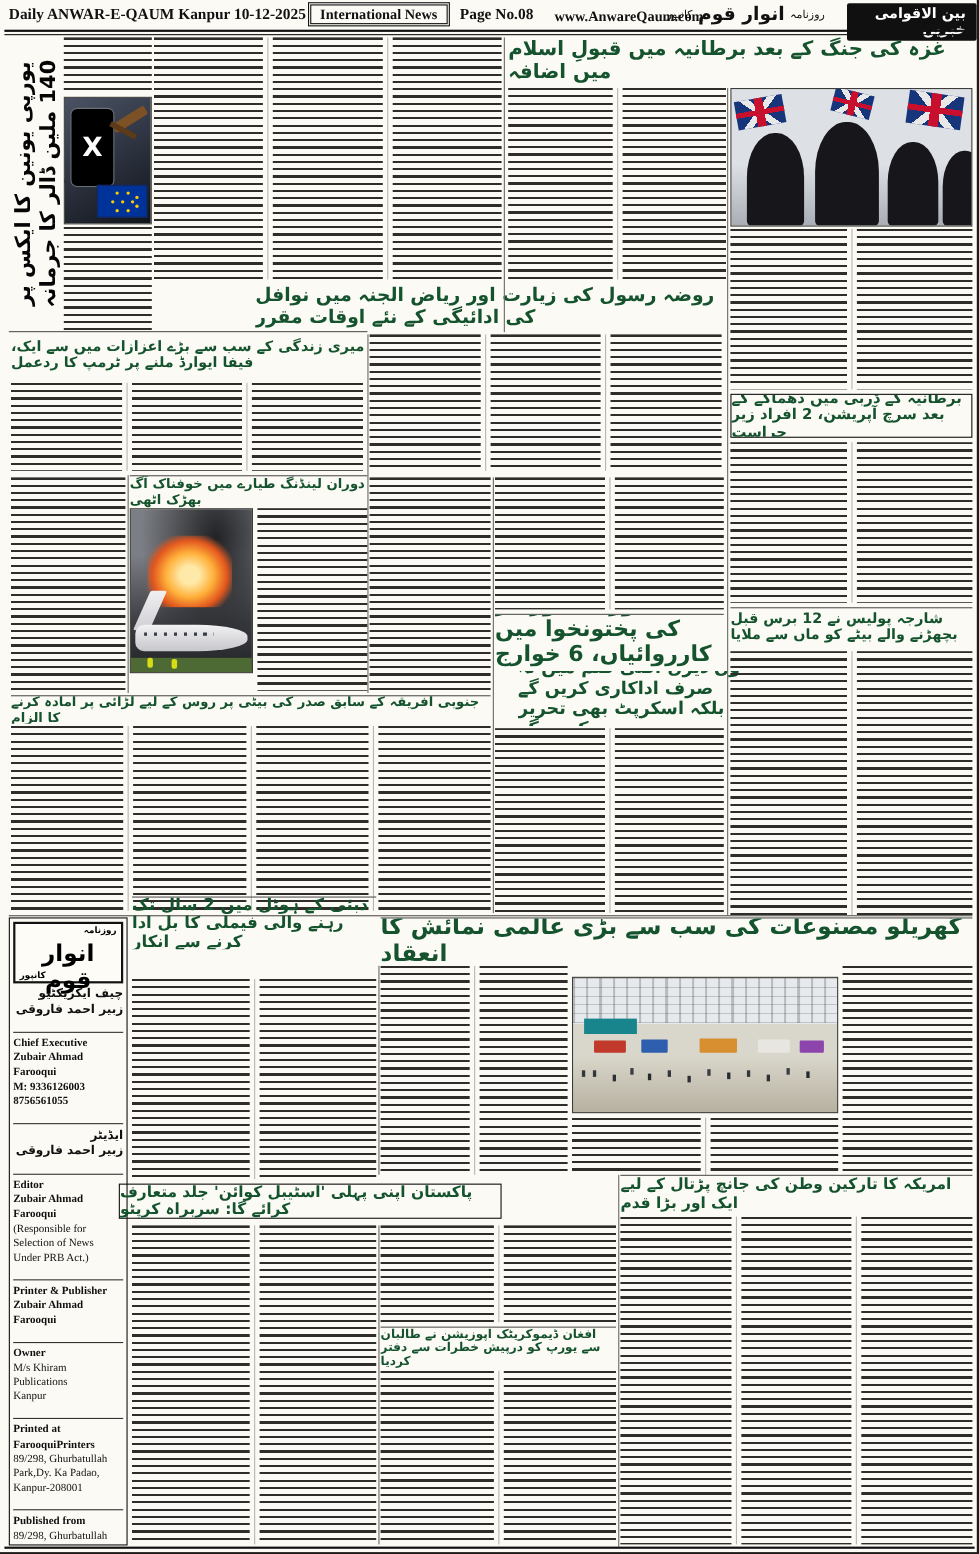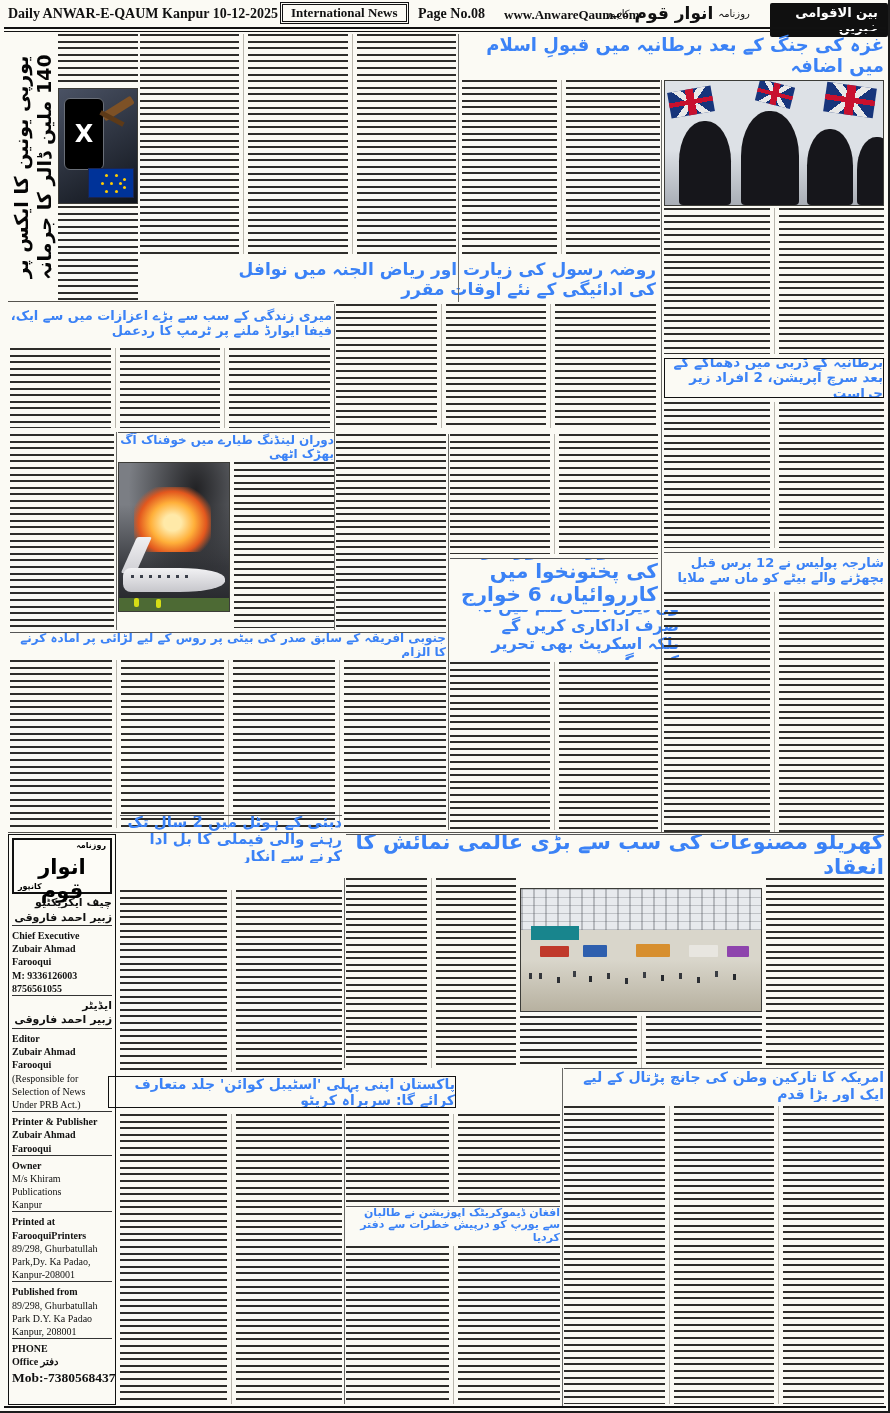--- a/index.html
+++ b/index.html
@@ -7,22 +7,22 @@
   #page{position:relative;width:890px;height:1413px;margin:0 auto;background:#fbfaf4;overflow:hidden;
         border-right:2px solid #1c1c1c;border-bottom:2px solid #1c1c1c}
   .p{position:absolute}
   
   .hdr-en{font-family:"Liberation Serif",serif;font-weight:bold;color:#111}
   #intl-box{border:3px double #111;padding:0 8px;font-weight:bold}
   #urdu-masthead{display:flex;direction:rtl;align-items:center;gap:5px;font-family:"DejaVu Sans",sans-serif;color:#111}
   #urdu-section{background:#101010;color:#fff;padding:2px 10px;font:700 13px "DejaVu Sans",sans-serif;direction:rtl;border-radius:2px}
   .dbl{position:absolute;height:5px;border-top:2px solid #111;border-bottom:1px solid #111}
   
-  .hl{position:absolute;display:flex;align-items:center;justify-content:center;direction:rtl;text-align:right;
-      font-family:"DejaVu Sans",sans-serif;font-weight:700;color:#3b82f6;line-height:1.15;overflow:hidden}
+  .hl{position:absolute;display:flex;align-items:center;justify-content:center;direction:rtl;text-align:left;
+      font-family:"DejaVu Sans",sans-serif;font-weight:700;color:#14532d;line-height:1.15;overflow:hidden}
   .boxed{border:1.5px solid #111}
   .topline{border-top:1px solid #555}
   .vtxt{position:absolute;left:0;top:0;width:266px;height:48px;transform-origin:0 0;
         transform:rotate(-90deg) translateX(-266px);direction:rtl;text-align:center;
         font:700 19px "DejaVu Sans",sans-serif;line-height:23px;color:#050505}
   
   .txt{position:absolute;display:flex;direction:rtl;gap:9px}
   .txt i{flex:1;display:block;position:relative;
          background-image:repeating-linear-gradient(to bottom,#2e2d2a 0 2px,rgba(0,0,0,0) 2px 6.6px)}
   .txt i+i::after{content:"";position:absolute;right:-5px;top:0;bottom:0;width:1px;background:#b9b6ad}
@@ -70,21 +70,21 @@
     114px -1px #3a3e44,132px 2px #26292e,150px 0 #33363b,168px 4px #2c2f34,186px -2px #3a3e44,204px 1px #26292e}
   
   #imprint{border:1.5px solid #111;padding:3px;overflow:hidden;background:#fbfaf4}
   #imp-logo{position:relative;border:2px solid #111;height:56px;margin-bottom:2px;background:#fdfcf7}
   .lg-top{position:absolute;right:4px;top:1px;font:700 8px "DejaVu Sans",sans-serif;direction:rtl}
   .lg-main{position:absolute;left:0;right:0;top:15px;text-align:center;font:700 21px "DejaVu Sans",sans-serif;direction:rtl}
   .lg-bot{position:absolute;left:4px;bottom:1px;font:700 8px "DejaVu Sans",sans-serif;direction:rtl}
   .imp-line{font-family:"Liberation Serif",serif;font-size:10px;line-height:1.32;color:#101010}
   .imp-line.u{font-family:"DejaVu Sans",sans-serif;direction:rtl;font-size:11px}
   .imp-line.b{font-weight:bold}
-  .imp-line.r{border-top:1px solid #333;margin-top:0;padding-top:3px}
+  .imp-line.r{border-top:1px solid #333;margin-top:13px;padding-top:3px}
   .imp-line.big{font-size:13.5px}
 </style>
 </head>
 <body>
 
 <div id="page">
 
   <span class="p hdr-en" style="left:8px;top:6px;font-size:14px">Daily ANWAR-E-QAUM Kanpur 10-12-2025</span>
   <span class="p hdr-en" id="intl-box" style="left:280px;top:2px;font-size:13px">International News</span>
   <span class="p hdr-en" style="left:418px;top:6px;font-size:14px">Page No.08</span>

